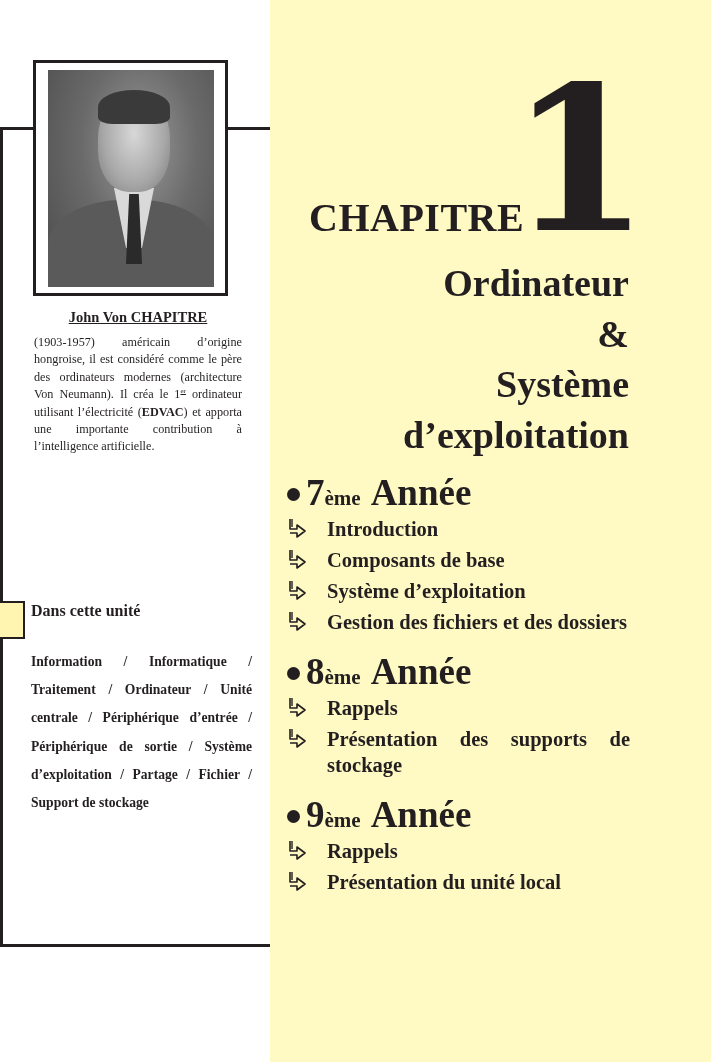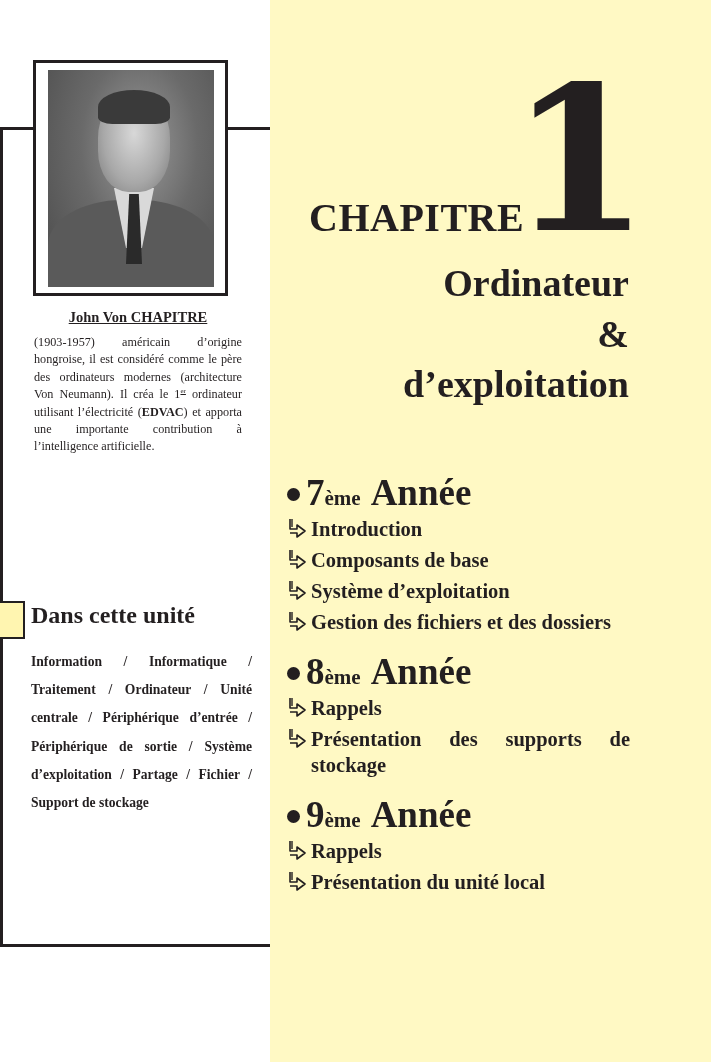--- a/index.html
+++ b/index.html
@@ -60,21 +60,21 @@
       font-family: "Liberation Serif", serif;
     }
     .caption-text b { font-weight: bold; }
     .caption-text sup { font-size: 7px; vertical-align: 5px; line-height: 0; text-decoration: underline; }
 
     .unit-marker {
       position: absolute; left: 0; top: 601px; width: 25px; height: 38px;
       background: #fff5b0; border: 2px solid #231f20; border-left: none;
     }
     .unit-title {
-      position: absolute; left: 31px; top: 602px; font-size: 24px; font-weight: bold;
+      position: absolute; left: 31px; top: 602px; font-size: 16px; font-weight: bold;
       font-family: "Liberation Serif", serif;
     }
     .unit-keywords {
       position: absolute; left: 31px; top: 648px; width: 221px;
       font-size: 13.6px; line-height: 28.2px; font-weight: bold; text-align: justify;
       font-family: "Liberation Serif", serif;
     }
 
     .chapter-label {
       position: absolute; left: 309px; top: 146px; font-size: 40px; font-weight: bold;
@@ -97,21 +97,21 @@
       display: flex; align-items: baseline; font-family: "Liberation Serif", serif;
       font-weight: bold; font-size: 37px; line-height: 46px; white-space: nowrap;
     }
     .year-heading .bullet {
       display: inline-block; width: 13px; height: 13px; border-radius: 50%;
       background: #231f20; margin-right: 6px; position: relative; top: -4px;
     }
     .year-heading sup { font-size: 21px; vertical-align: 14px; line-height: 0; margin-right: 10px; }
     .topic {
       display: flex; align-items: flex-start; font-family: "Liberation Serif", serif;
-      font-weight: bold; font-size: 20.5px; line-height: 26px; margin-bottom: 5px;
+      font-weight: bold; font-size: 20.5px; line-height: 26px; margin-bottom: 5px; gap: 16px;
     }
     .topic .arrow {
       flex: 0 0 24px; width: 24px; height: 26px; position: relative; top: 0;
     }
     .topic .arrow svg { width: 22px; height: 22px; margin-top: 1px; }
     .topic .label { flex: 1; text-align: justify; text-align-last: left; }
   </style>
 </head>
 <body>
 
@@ -137,20 +137,21 @@
 <div class="unit-marker"></div>
 <div class="unit-title">Dans cette unité</div>
 <div class="unit-keywords">Information / Informatique / Traitement / Ordinateur / Unité centrale / Périphérique d’entrée / Périphérique de sortie / Système d’exploitation / Partage / Fichier / Support de stockage</div>
 
 <div class="chapter-label">CHAPITRE</div>
 <div class="chapter-number">1</div>
 
 <div class="chapter-title">
   <div>Ordinateur</div>
   <div>&amp;</div>
+  <div>Système</div>
   <div>d’exploitation</div>
 </div>
 
 <div class="years">
 
   <div class="year-block">
     <div class="year-heading">
       <span class="bullet"></span>
       <span>7</span>
         <sup>ème</sup>

